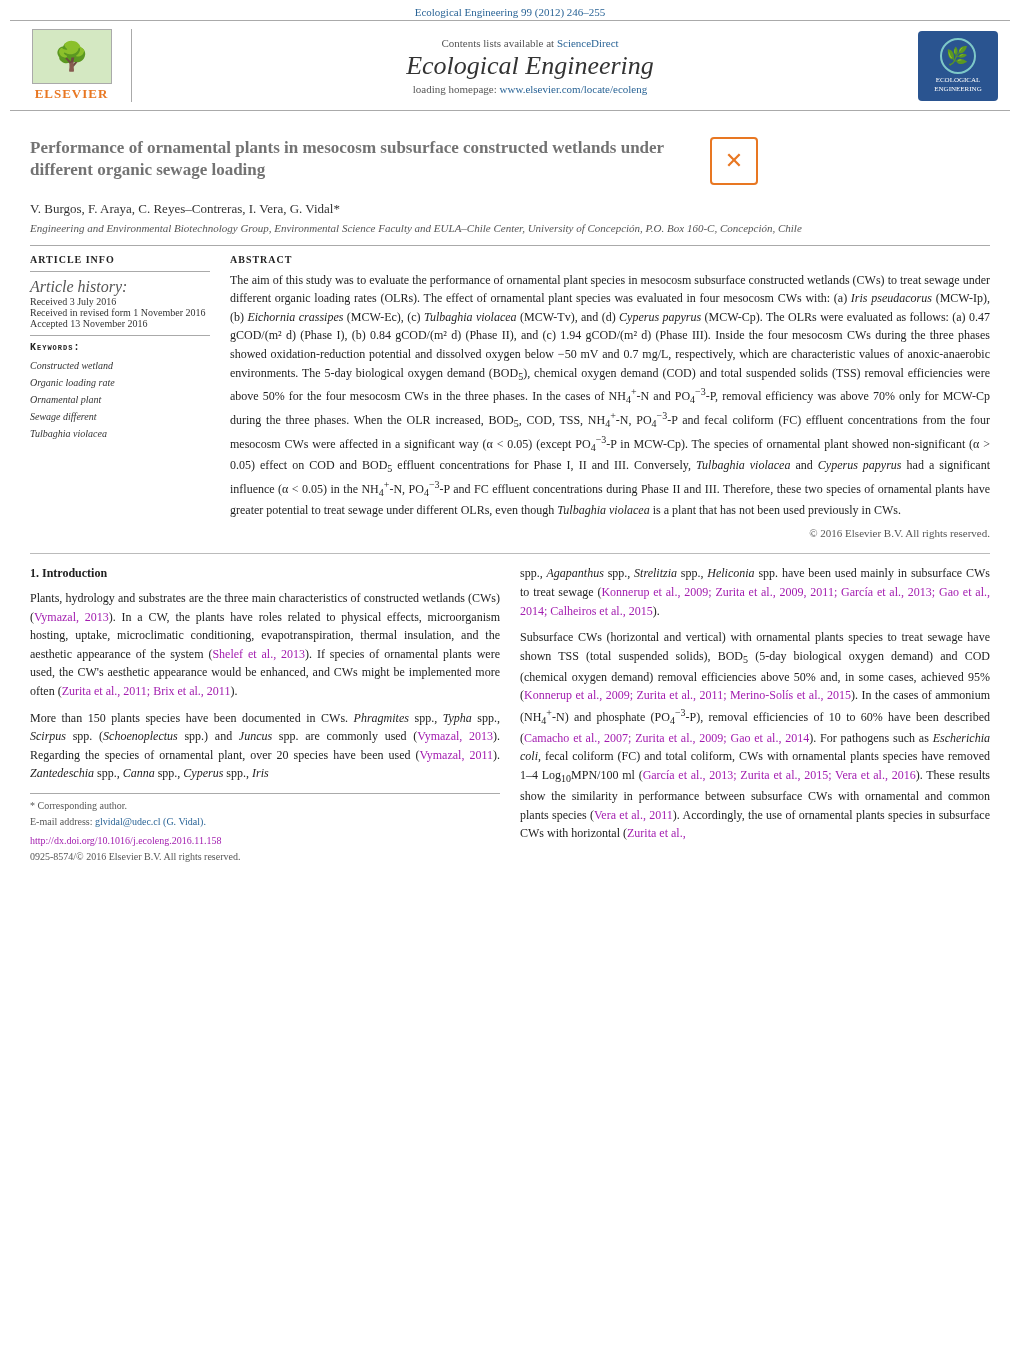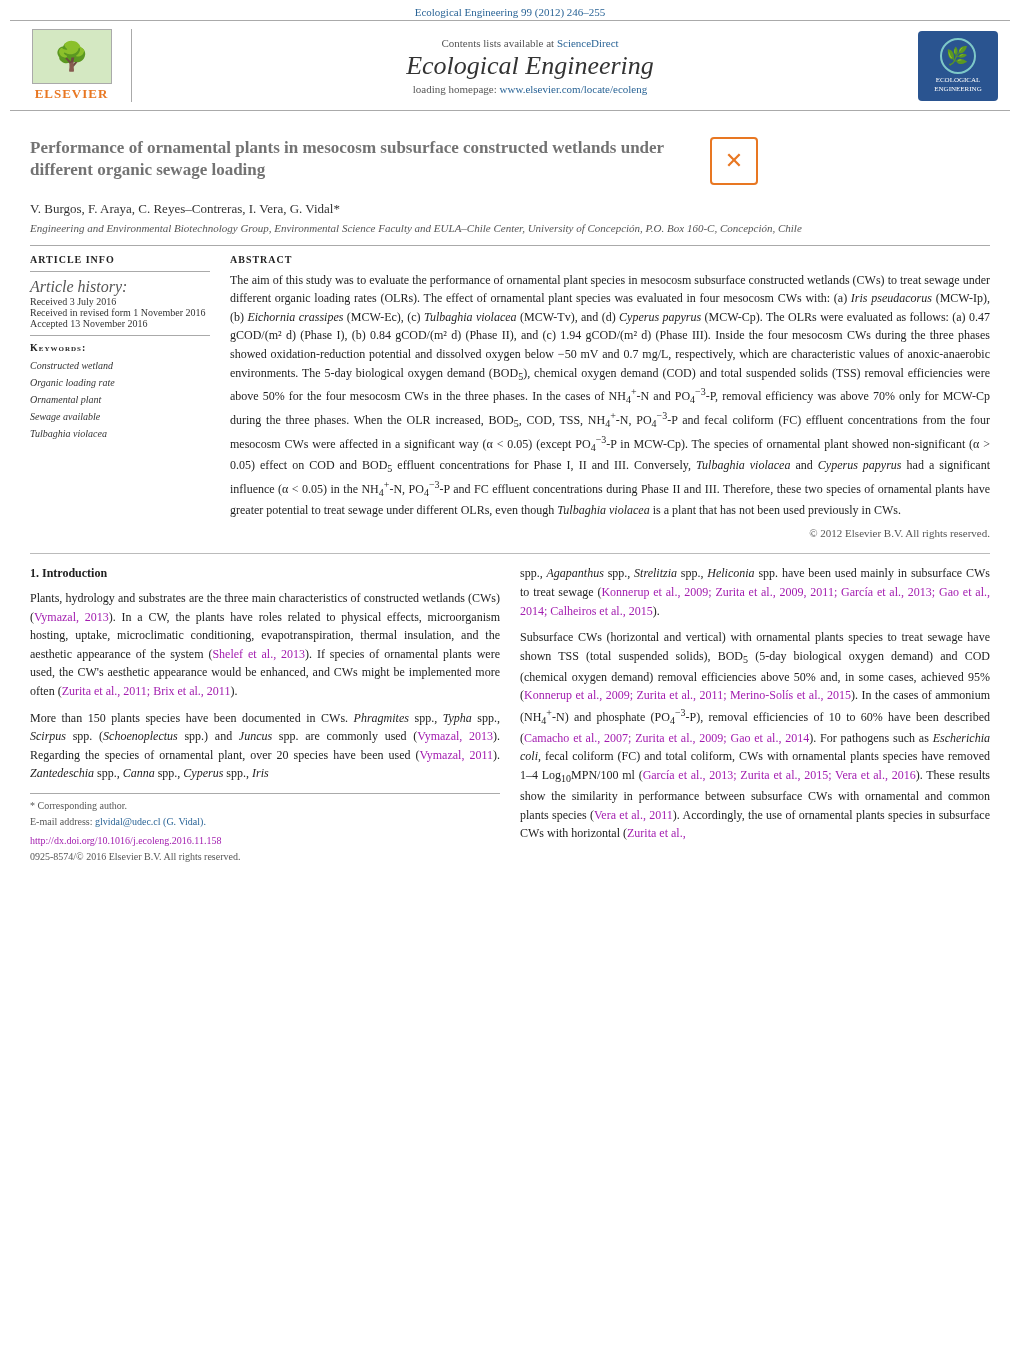--- a/index.html
+++ b/index.html
@@ -174,20 +174,21 @@
       font-size: 10px;
       color: #333;
     }
     .keywords-section { margin-top: 6px; }
     .keywords-section h3 {
       font-size: 10px;
       font-variant: small-caps;
       letter-spacing: 1px;
       font-weight: bold;
       margin-bottom: 4px;
+      font-family: Liberation Mono, monospace;
     }
     .keywords-section .kw {
       font-size: 10px;
       color: #333;
       line-height: 1.7;
       font-style: italic;
     }
     .abstract-col {
       flex: 1;
     }
@@ -303,31 +304,31 @@
         <div class="value">Received 3 July 2016</div>
         <div class="value">Received in revised form 1 November 2016</div>
         <div class="value">Accepted 13 November 2016</div>
       </div>
       <hr style="border:none; border-top:1px solid #aaa; margin-bottom:6px;">
       <div class="keywords-section">
         <h3>Keywords:</h3>
         <div class="kw">Constructed wetland</div>
         <div class="kw">Organic loading rate</div>
         <div class="kw">Ornamental plant</div>
-        <div class="kw">Sewage available</div>
+        <div class="kw">Sewage different</div>
         <div class="kw"><i>Tulbaghia violacea</i></div>
       </div>
     </div>
 
     <div class="abstract-col">
       <h3>ABSTRACT</h3>
       <div class="abstract-text">
         The aim of this study was to evaluate the performance of ornamental plant species in mesocosm subsurface constructed wetlands (CWs) to treat sewage under different organic loading rates (OLRs). The effect of ornamental plant species was evaluated in four mesocosm CWs with: (a) <i>Iris pseudacorus</i> (MCW-Ip), (b) <i>Eichornia crassipes</i> (MCW-Ec), (c) <i>Tulbaghia violacea</i> (MCW-Tv), and (d) <i>Cyperus papyrus</i> (MCW-Cp). The OLRs were evaluated as follows: (a) 0.47 gCOD/(m² d) (Phase I), (b) 0.84 gCOD/(m² d) (Phase II), and (c) 1.94 gCOD/(m² d) (Phase III). Inside the four mesocosm CWs during the three phases showed oxidation-reduction potential and dissolved oxygen below −50 mV and 0.7 mg/L, respectively, which are characteristic values of anoxic-anaerobic environments. The 5-day biological oxygen demand (BOD<sub>5</sub>), chemical oxygen demand (COD) and total suspended solids (TSS) removal efficiencies were above 50% for the four mesocosm CWs in the three phases. In the cases of NH<sub>4</sub><sup>+</sup>-N and PO<sub>4</sub><sup>−3</sup>-P, removal efficiency was above 70% only for MCW-Cp during the three phases. When the OLR increased, BOD<sub>5</sub>, COD, TSS, NH<sub>4</sub><sup>+</sup>-N, PO<sub>4</sub><sup>−3</sup>-P and fecal coliform (FC) effluent concentrations from the four mesocosm CWs were affected in a significant way (α &lt; 0.05) (except PO<sub>4</sub><sup>−3</sup>-P in MCW-Cp). The species of ornamental plant showed non-significant (α &gt; 0.05) effect on COD and BOD<sub>5</sub> effluent concentrations for Phase I, II and III. Conversely, <i>Tulbaghia violacea</i> and <i>Cyperus papyrus</i> had a significant influence (α &lt; 0.05) in the NH<sub>4</sub><sup>+</sup>-N, PO<sub>4</sub><sup>−3</sup>-P and FC effluent concentrations during Phase II and III. Therefore, these two species of ornamental plants have greater potential to treat sewage under different OLRs, even though <i>Tulbaghia violacea</i> is a plant that has not been used previously in CWs.
       </div>
-      <div class="copyright">© 2012 Elsevier B.V. All rights reserved.</div>
+      <div class="copyright">© 2016 Elsevier B.V. All rights reserved.</div>
     </div>
   </div>
 
   <hr class="section-divider">
 
   <div class="body-two-col">
 
     <div class="body-col">
       <h2>1. Introduction</h2>
       <p>

